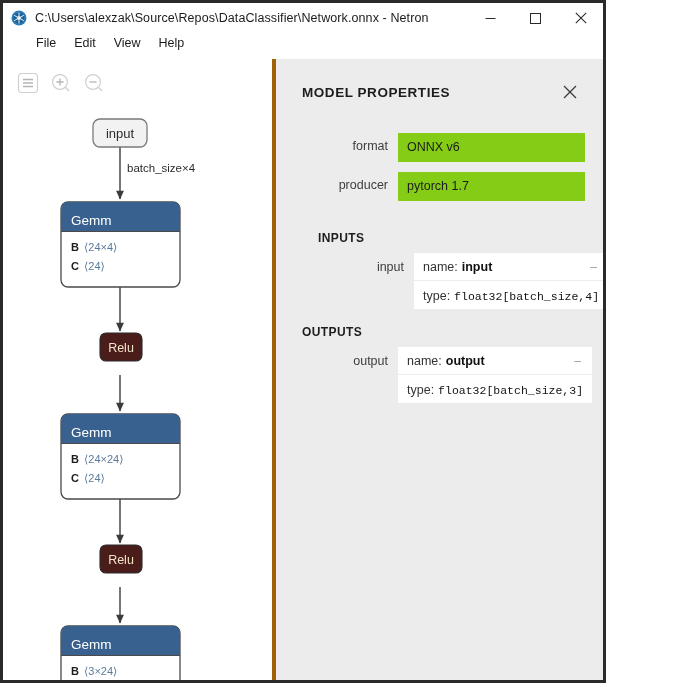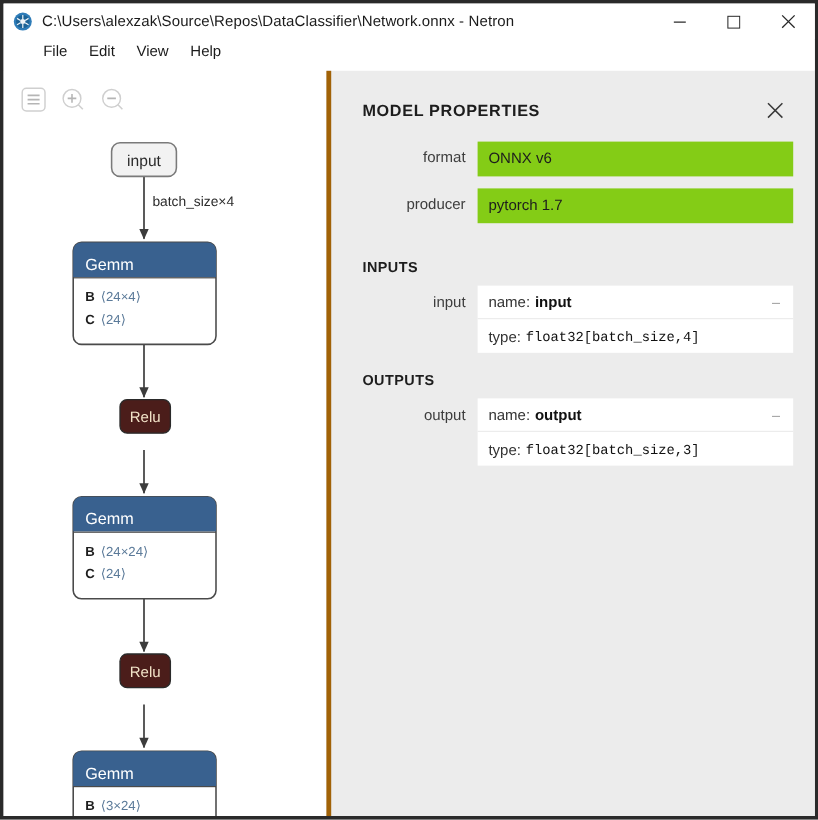--- a/index.html
+++ b/index.html
@@ -11,21 +11,21 @@
     width: 682px;
     height: 683px;
     font-family: "Liberation Sans", sans-serif;
     overflow: hidden;
   }
 
   
   .window {
     position: absolute;
     left: 0; top: 0;
-    width: 682px;
+    width: 606px;
     height: 683px;
     box-sizing: border-box;
     border: 3px solid #2a2a2a;
     background: #ffffff;
     display: flex;
     flex-direction: column;
   }
 
   
   .titlebar {
@@ -151,21 +151,21 @@
   }
 
   .section-title {
     font-size: 12px;
     font-weight: bold;
     color: #1d1d1d;
     letter-spacing: 0.4px;
     margin: 0 0 6px 26px;
   }
 
-  .prop-rows { margin-top: 15px; }
+  .prop-rows { margin-top: 30px; }
 
   .prop-row {
     display: flex;
     align-items: flex-start;
     margin-bottom: 10px;
     padding-right: 18px;
   }
   .prop-label {
     width: 122px;
     min-width: 122px;
@@ -230,21 +230,21 @@
     color: #111111;
     margin-left: 4px;
   }
   .io-collapse {
     margin-left: auto;
     color: #9a9a9a;
     font-size: 12px;
     cursor: pointer;
     padding: 0 2px;
   }
-  .sec-inputs { margin-top: 30px; }
+  .sec-inputs { margin-top: 30px; padding-left: 16px; }
   .sec-outputs { margin-top: 12px; }
 </style>
 </head>
 <body>
 
 <div class="window">
 
   <div class="titlebar">
     <svg class="app-icon" viewBox="0 0 16 16">
       <circle cx="8" cy="8" r="7.5" fill="#2e7cb8"></circle>

